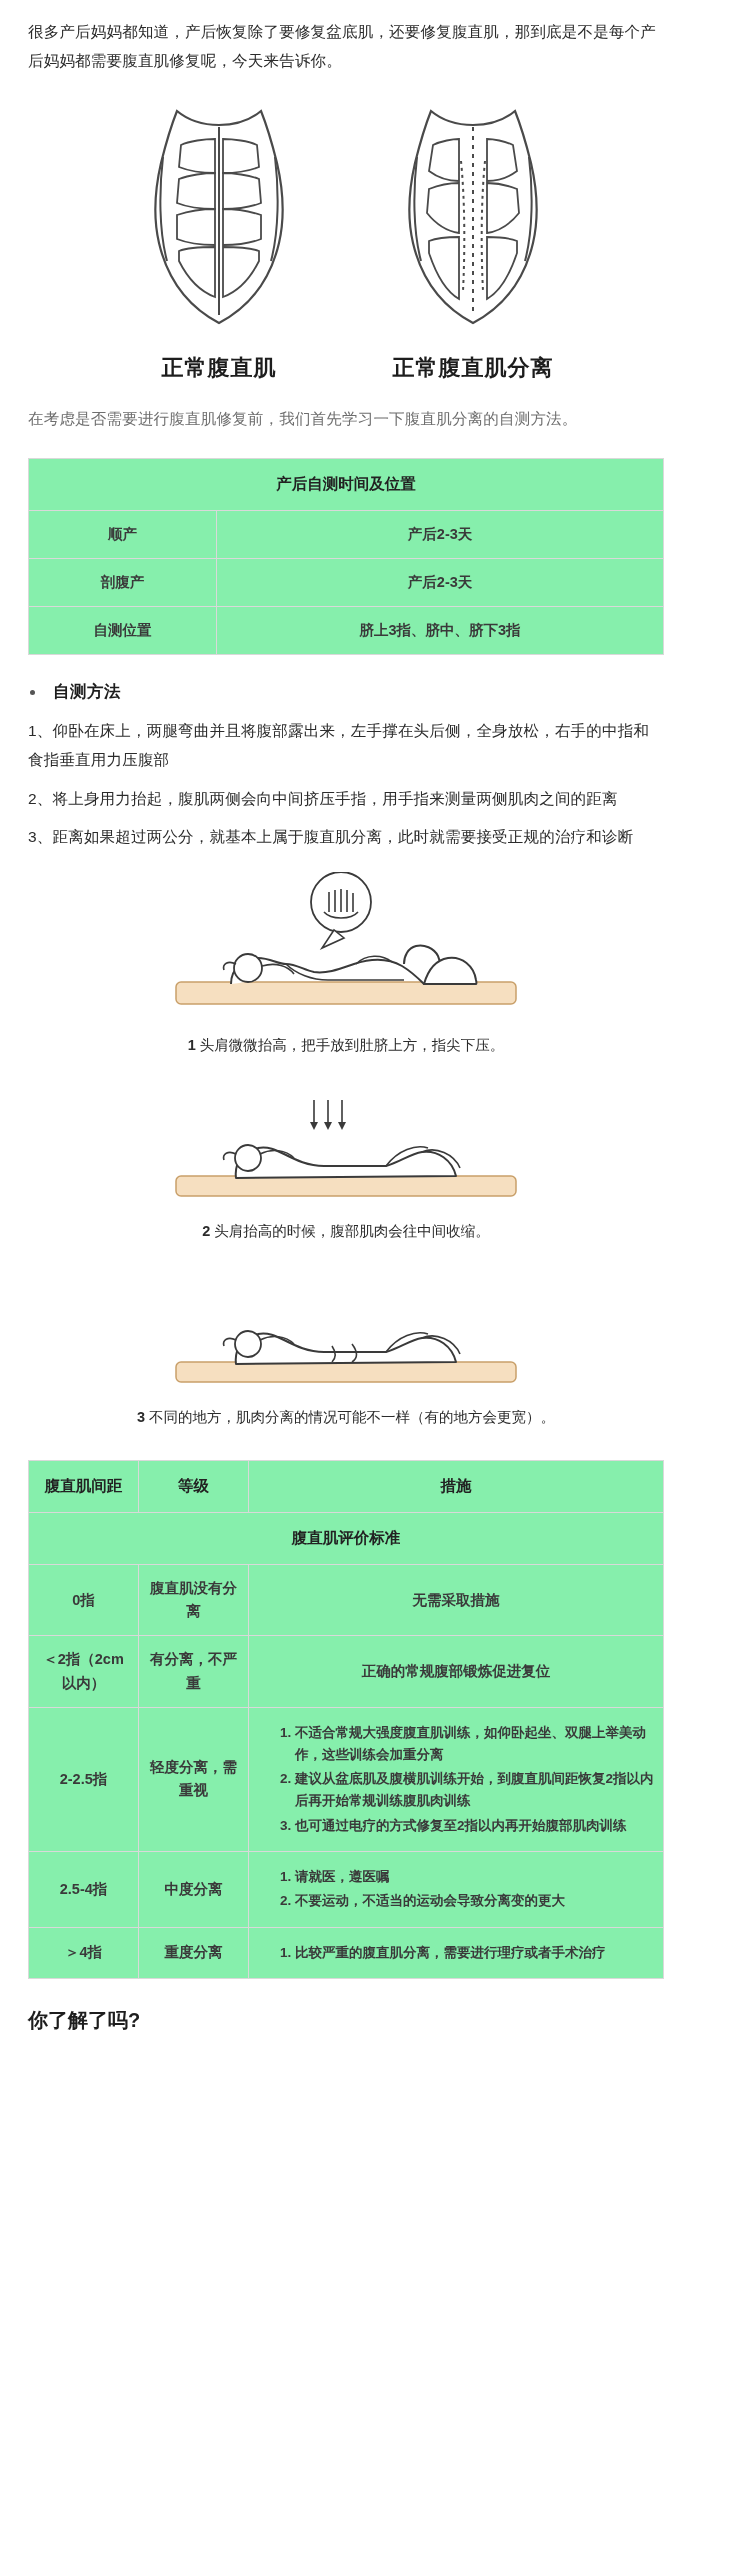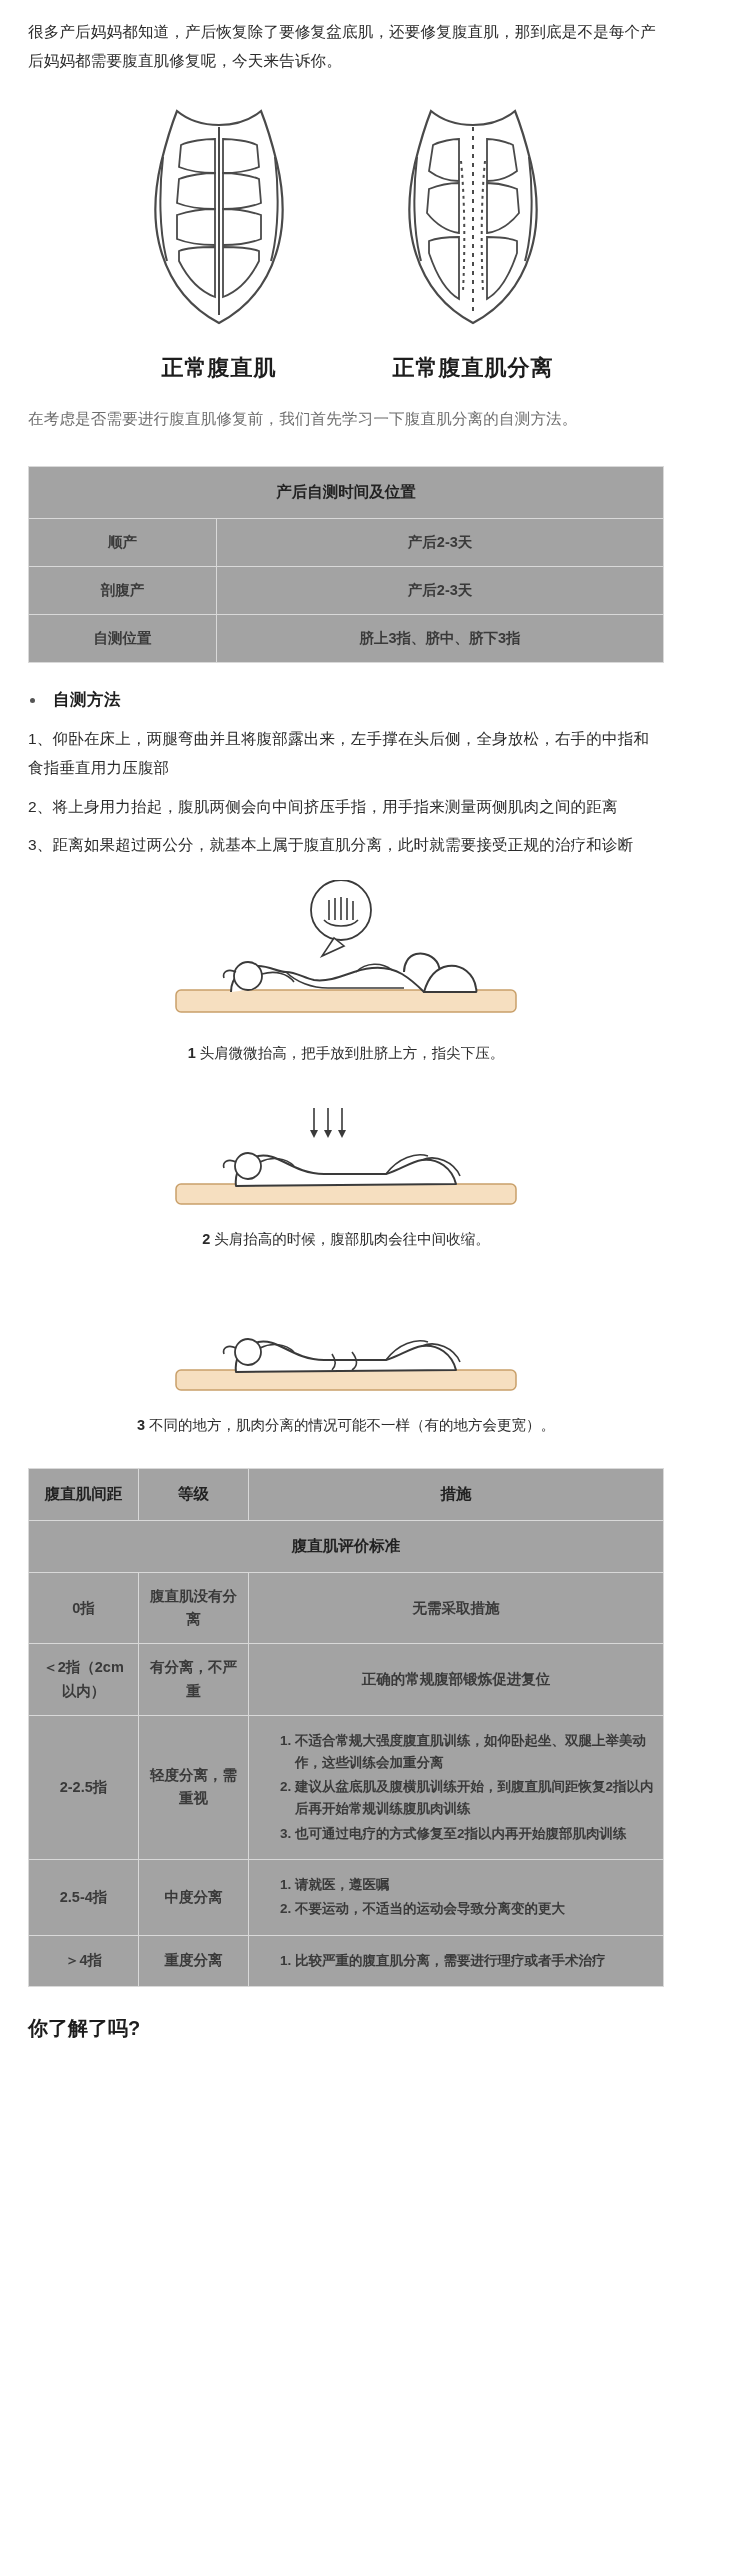--- a/index.html
+++ b/index.html
@@ -35,28 +35,28 @@
     font-size: 22px;
     font-weight: bold;
     color: #1d1d1d;
     margin-top: 18px;
     letter-spacing: 1px;
   }
   .para {
     font-size: 15.5px;
     line-height: 1.85;
     color: #6e6e6e;
-    margin: 22px 0 32px 0;
+    margin: 22px 0 24px 0;
     letter-spacing: 0.2px;
   }
   table.t {
     width: 100%;
     border-collapse: collapse;
     margin: 4px 0 26px 0;
-    background: #a3a3a3;
+    background: #86efac;
   }
   table.t th, table.t td {
     border: 1px solid #d9d9d9;
     padding: 12px 8px;
     text-align: center;
     font-size: 14.5px;
     color: #3a3a3a;
     font-weight: bold;
     line-height: 1.6;
   }

